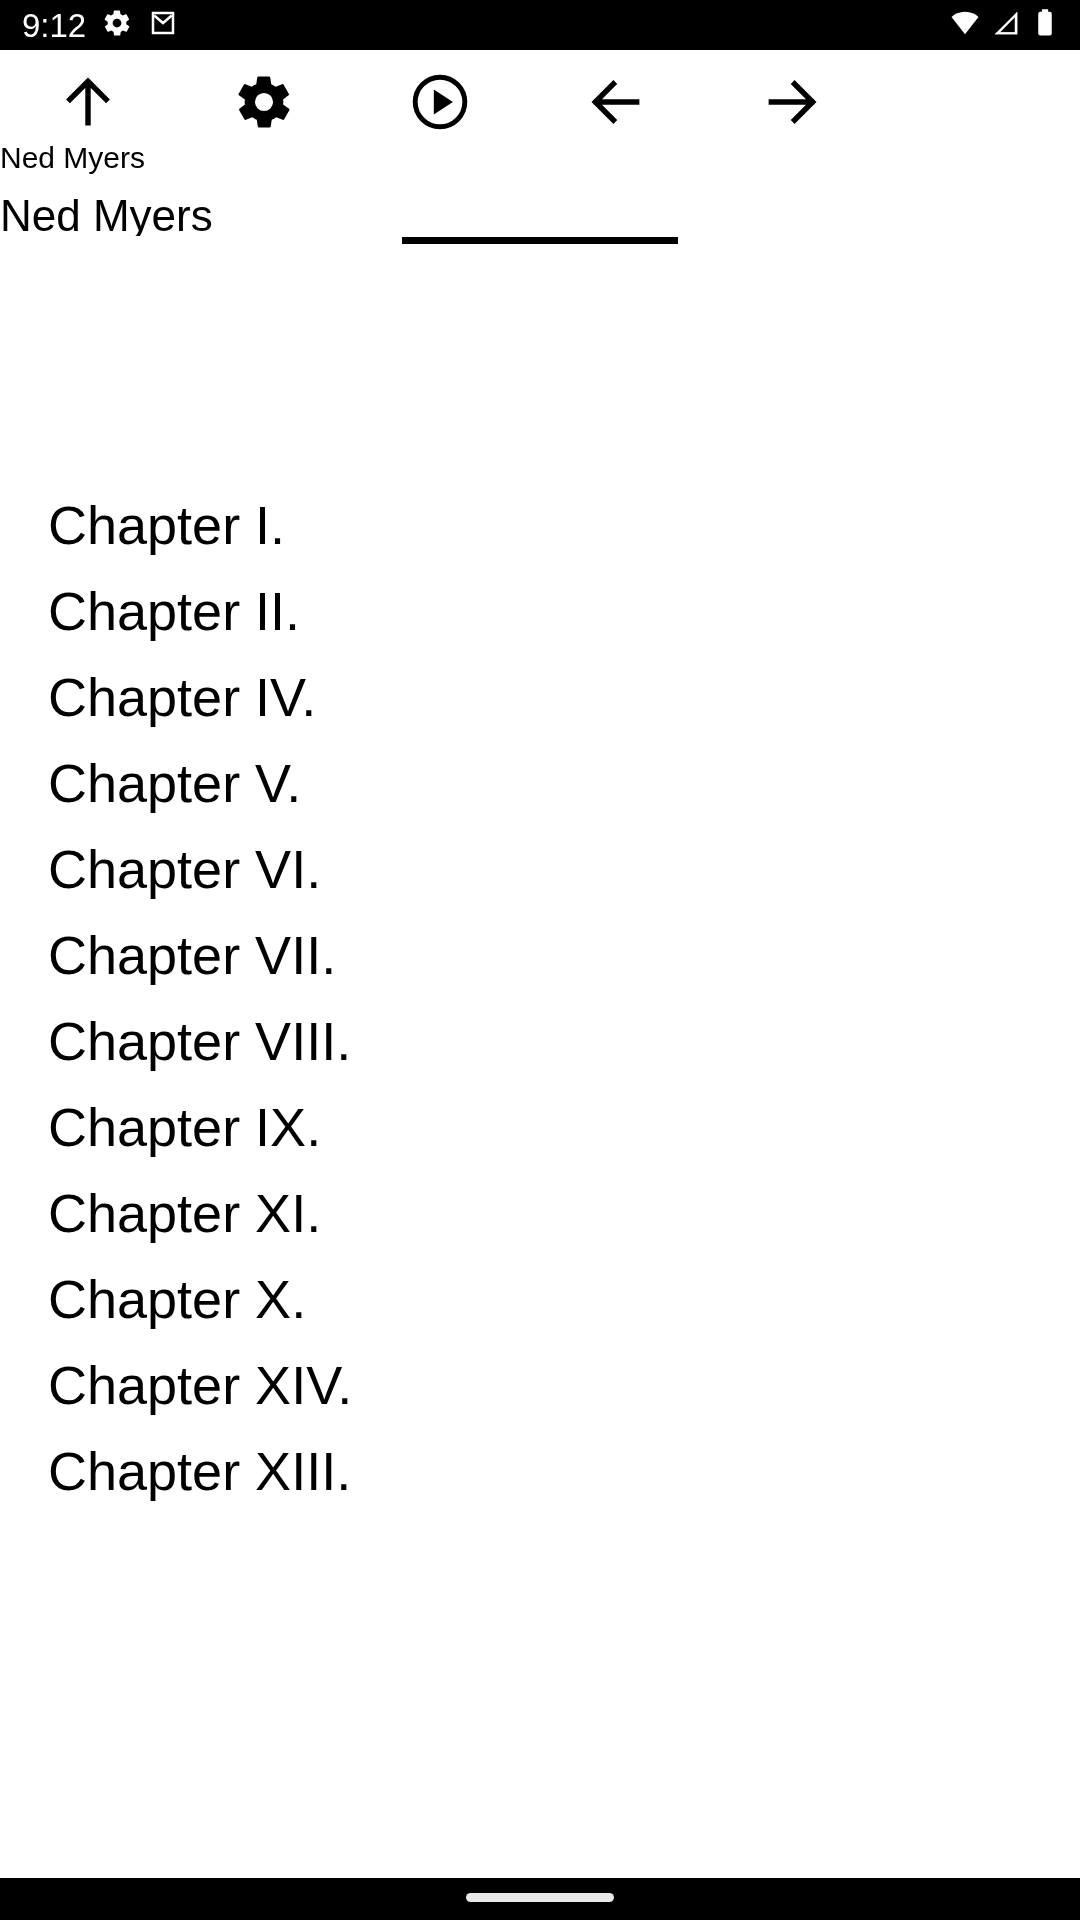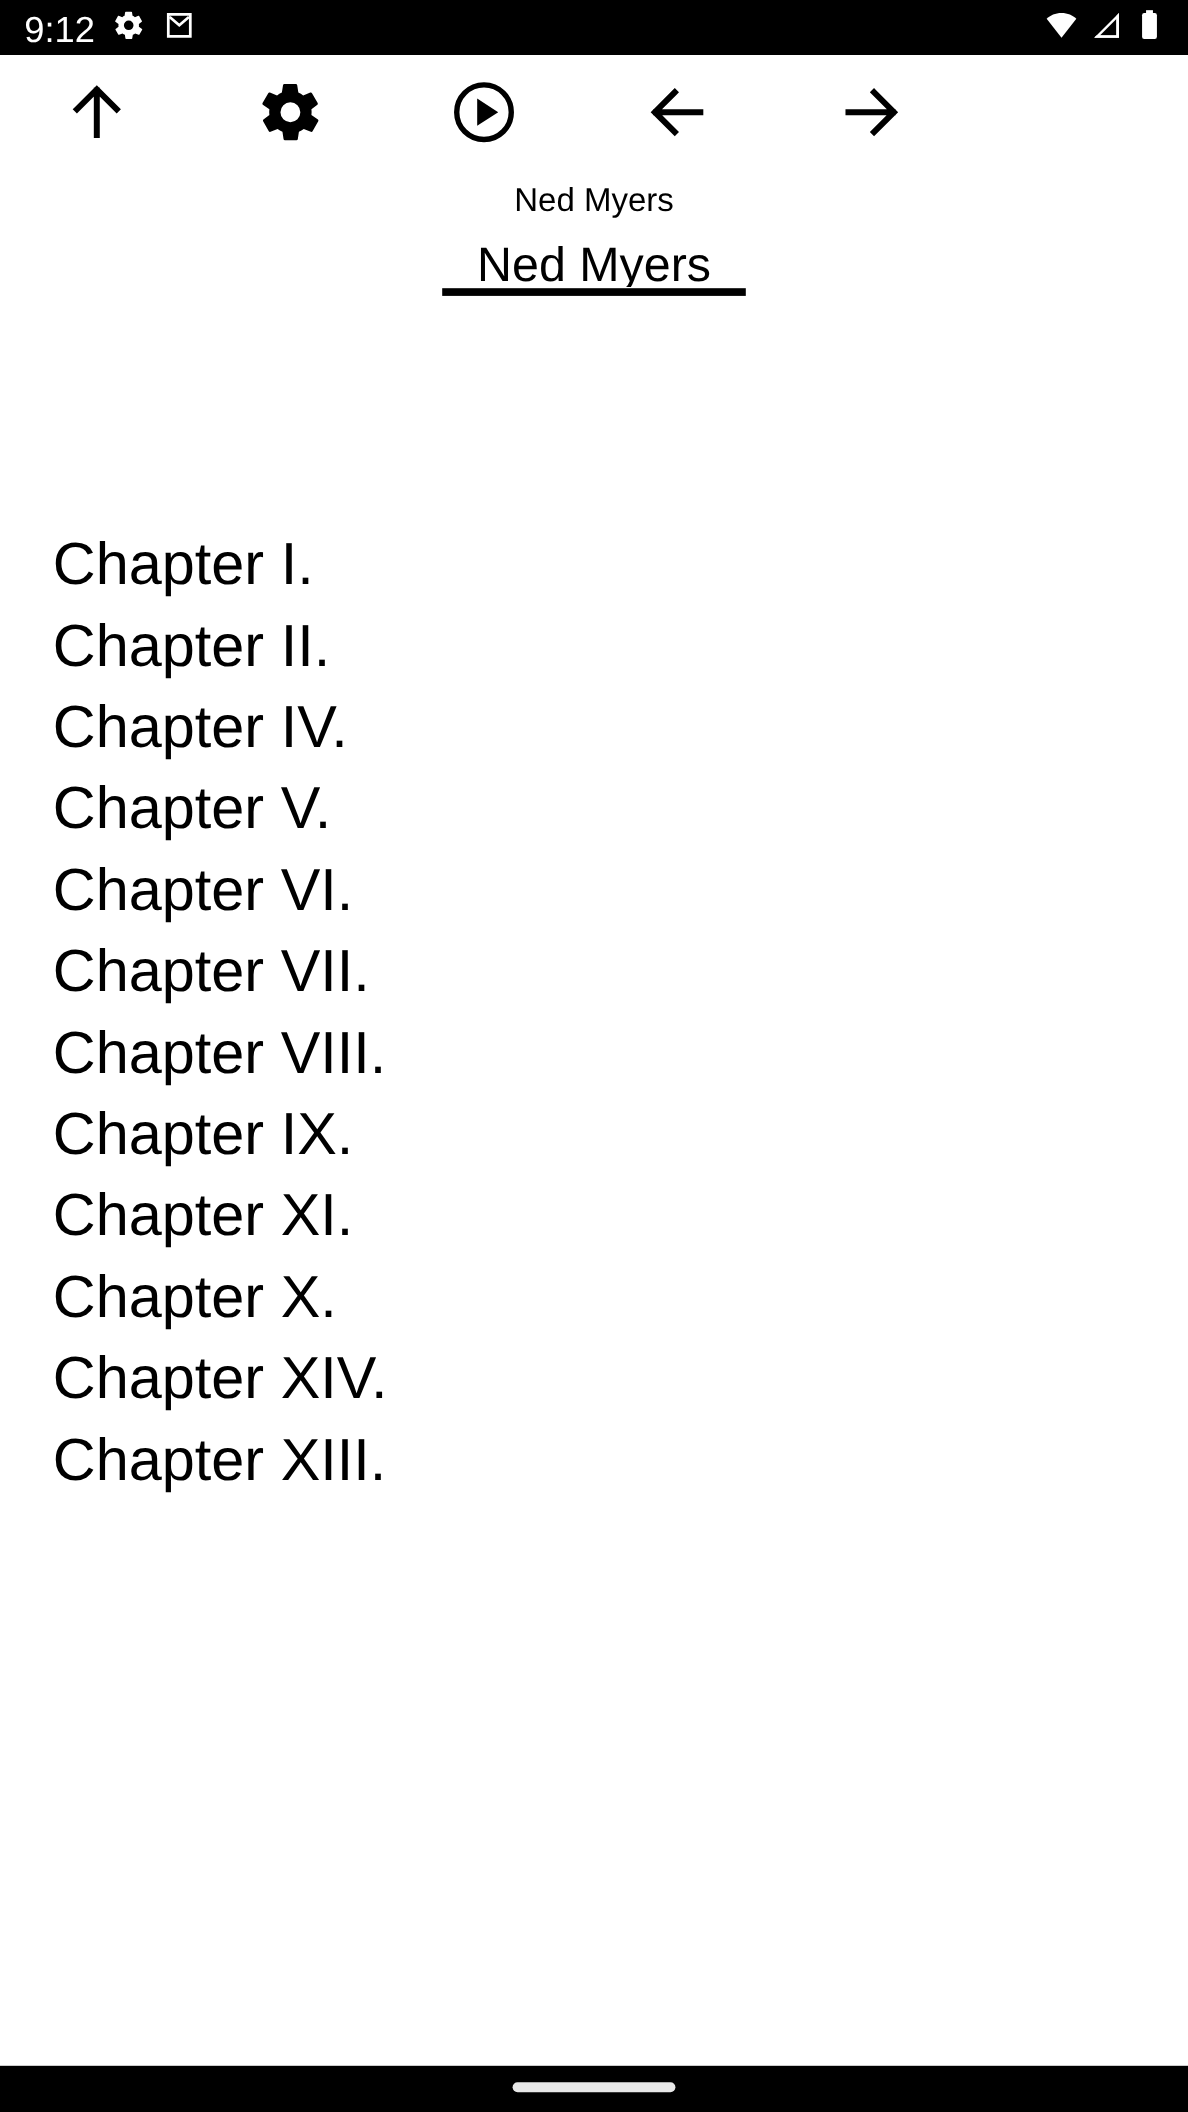--- a/index.html
+++ b/index.html
@@ -66,23 +66,22 @@
     background: transparent;
     border: 0;
     padding: 0;
     cursor: pointer;
   }
   .tool-btn:nth-child(1) { margin-left: 0px; }
 
   
   #header-block {
     position: absolute;
-    left: 0; top: 168px;
-    width: 1080px;
-    text-align: center;
+    left: 0; top: 143px;
+    width: 1080px;
   }
   #book-subtitle {
     font-size: 30px;
     color: #000000;
     line-height: 1;
     margin: 0;
     padding: 0;
   }
   #title-clip {
     margin-top: 19px;
@@ -115,20 +114,21 @@
     overflow: hidden;
   }
   .toc-item {
     display: block;
     font-size: 54px;
     color: #000000;
     line-height: 74px;
     padding-left: 48px;
     white-space: nowrap;
     cursor: pointer;
+    margin-top: 12px;
   }
 
   
   #nav-bar {
     position: absolute;
     left: 0;
     top: 1878px;
     width: 1080px;
     height: 42px;
     background: #000000;

